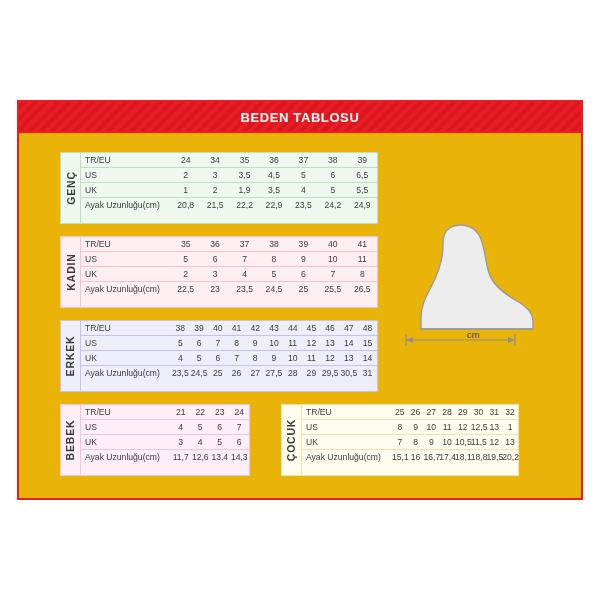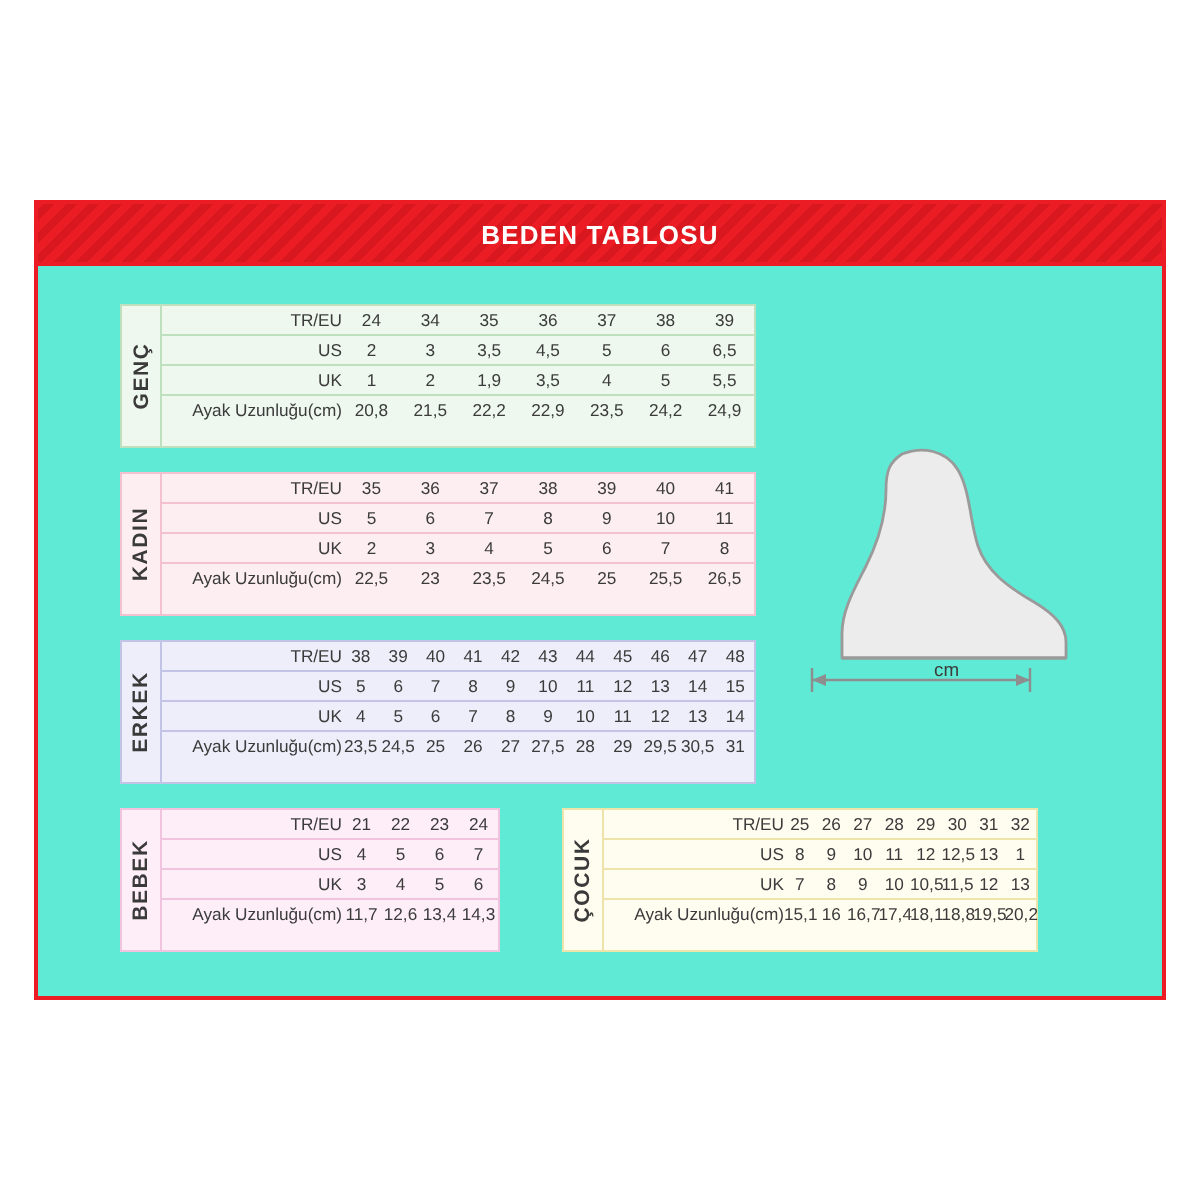--- a/index.html
+++ b/index.html
@@ -21,21 +21,21 @@
   }
   
   .frame {
     position: absolute;
     left: 17px;
     top: 100px;
     width: 566px;
     height: 400px;
     border: 2px solid #ec1c24;
     box-sizing: border-box;
-    background: #5eead4;
+    background: #eab308;
   }
   
   .title-band {
     position: absolute;
     left: 0;
     top: 0;
     width: 100%;
     height: 31px;
     background:
       repeating-linear-gradient(
@@ -100,21 +100,21 @@
     color: #3b3b3b;
     height: 14px;
     line-height: 14px;
     text-align: center;
     padding: 0;
     border-bottom: 1px solid;
     white-space: nowrap;
   }
   table.sizes tr:last-child td { border-bottom: none; }
   table.sizes td.rowhead {
-    text-align: right;
+    text-align: left;
     padding-left: 4px;
     width: 86px;
     color: #3b3b3b;
   }
   .tbl-wrap { flex: 1 1 auto; min-width: 0; }
 
   
   .t-genc  { background: #eef8ee; border-color: #bfe0bf; }
   .t-genc .side-label, .t-genc table.sizes td { border-color: #bfe0bf; }
   .t-kadin { background: #fdeef2; border-color: #f3c2ce; }

